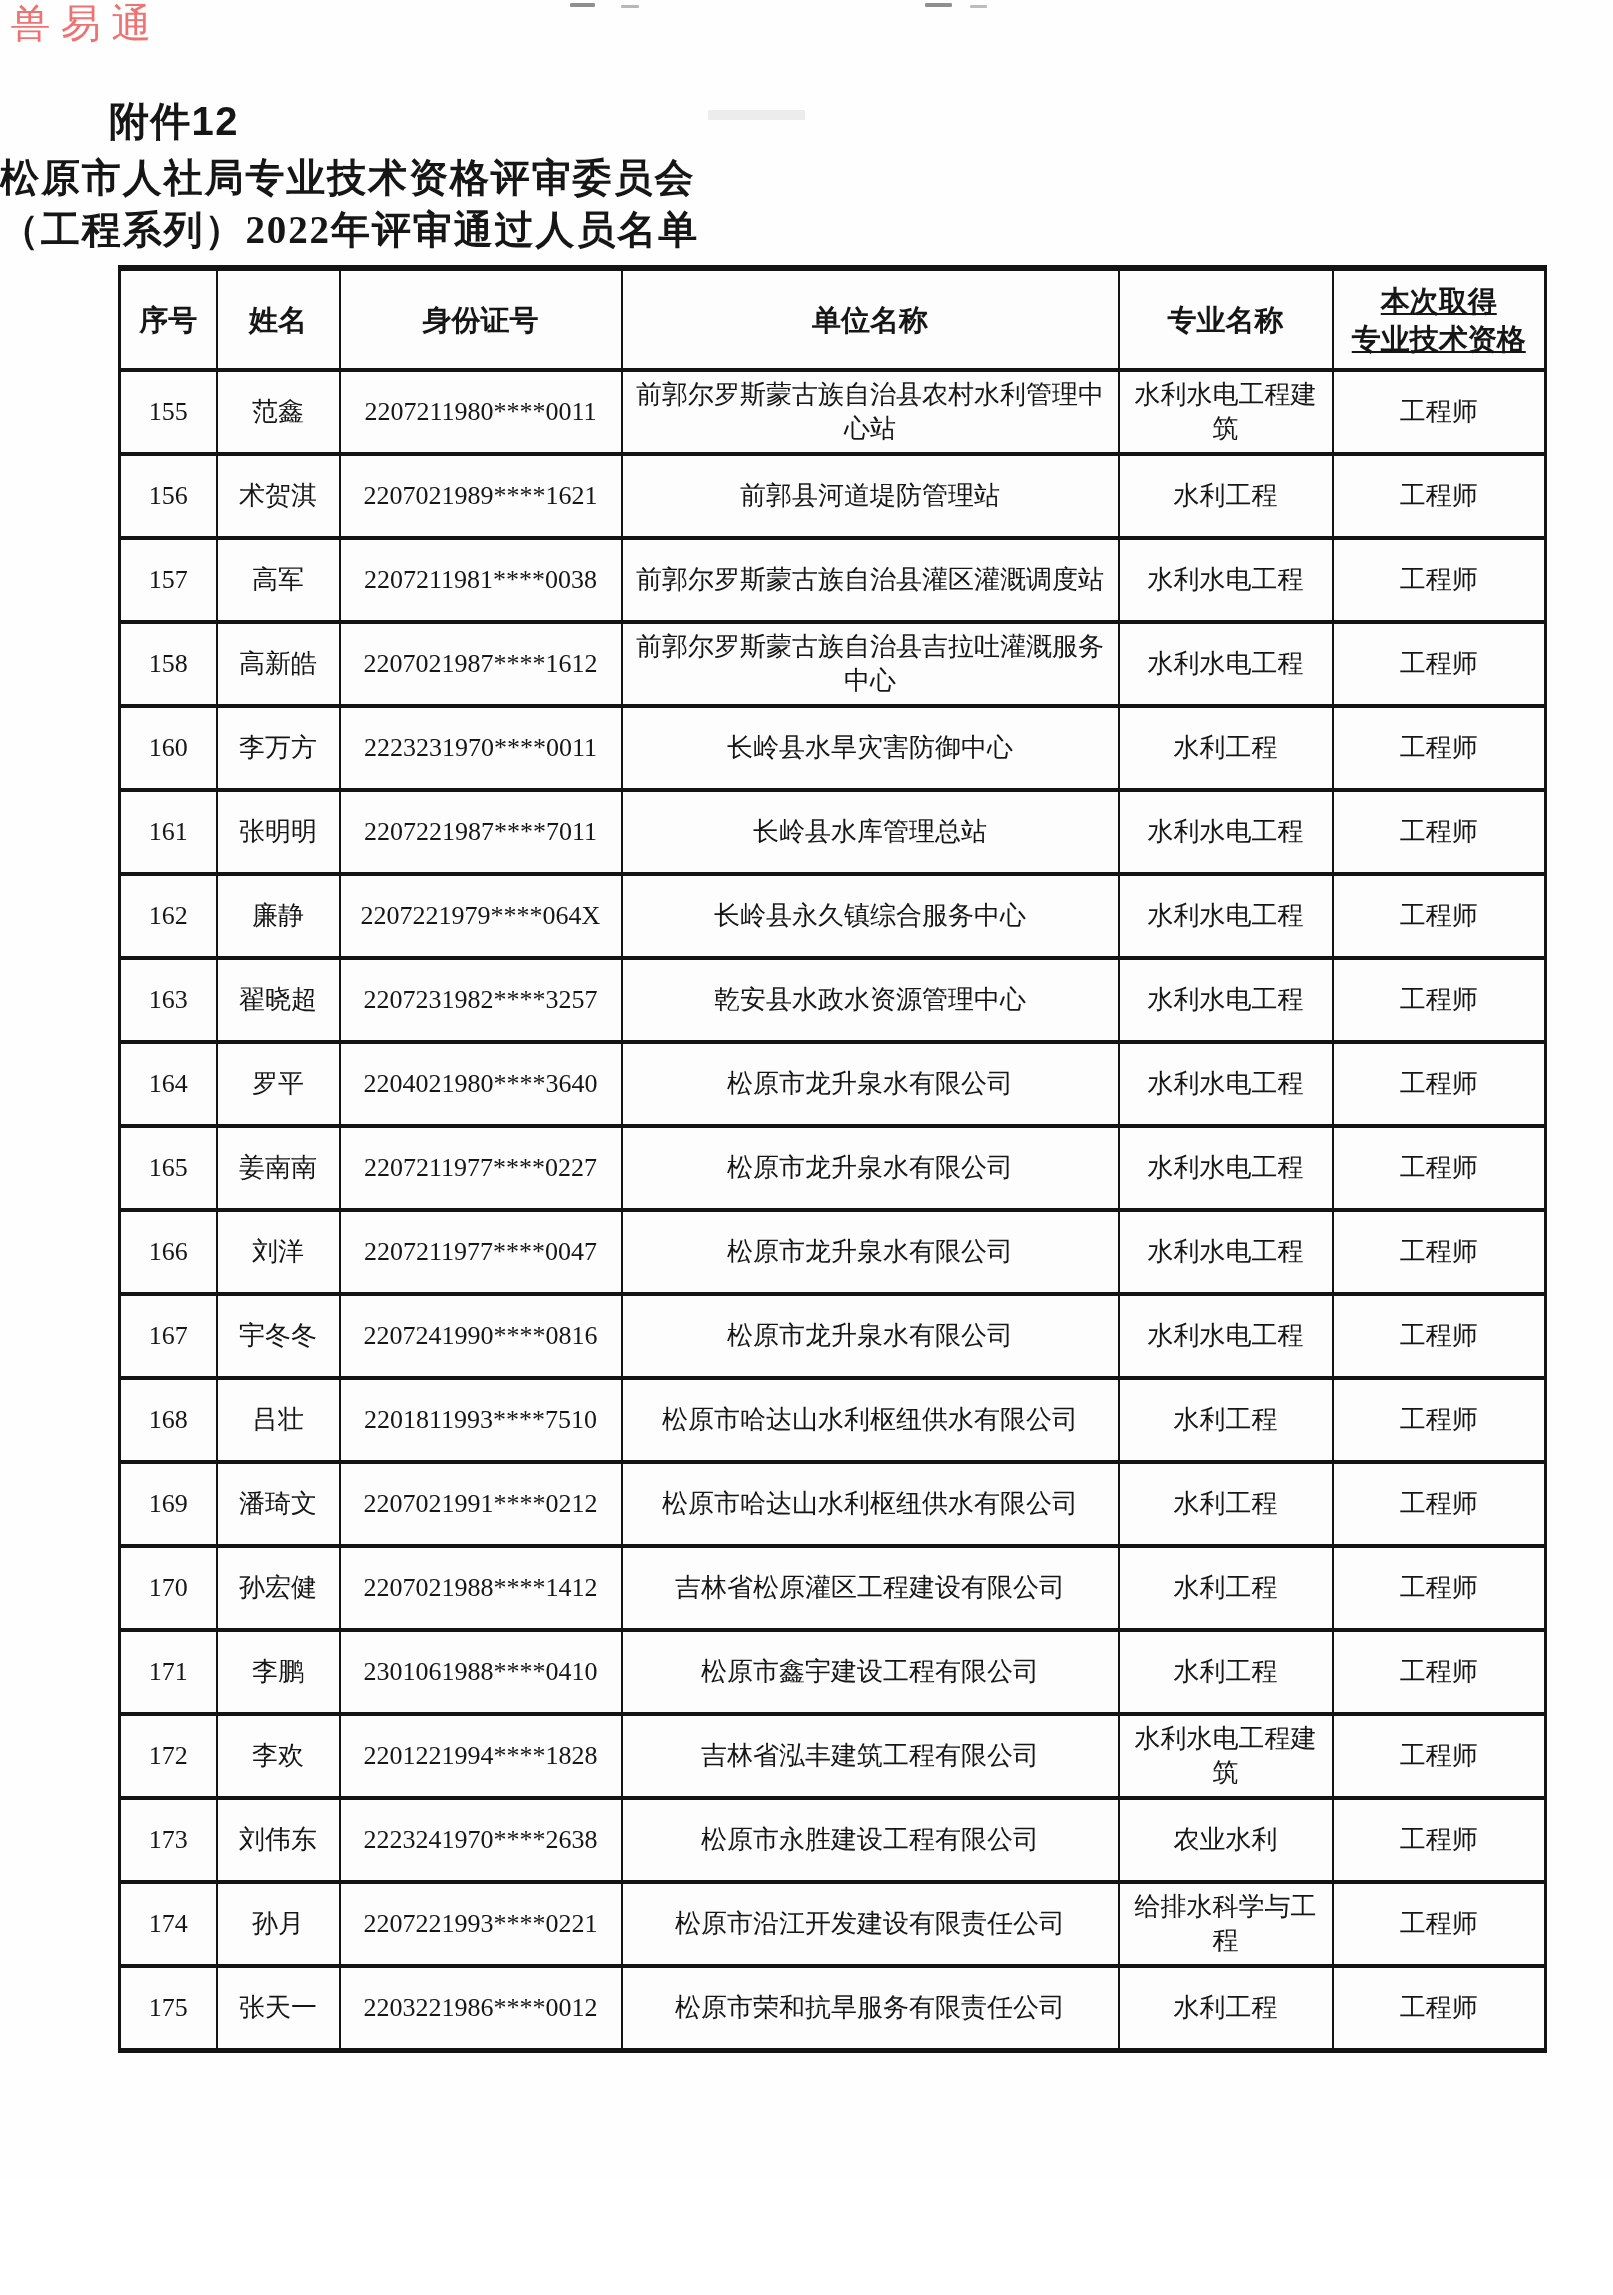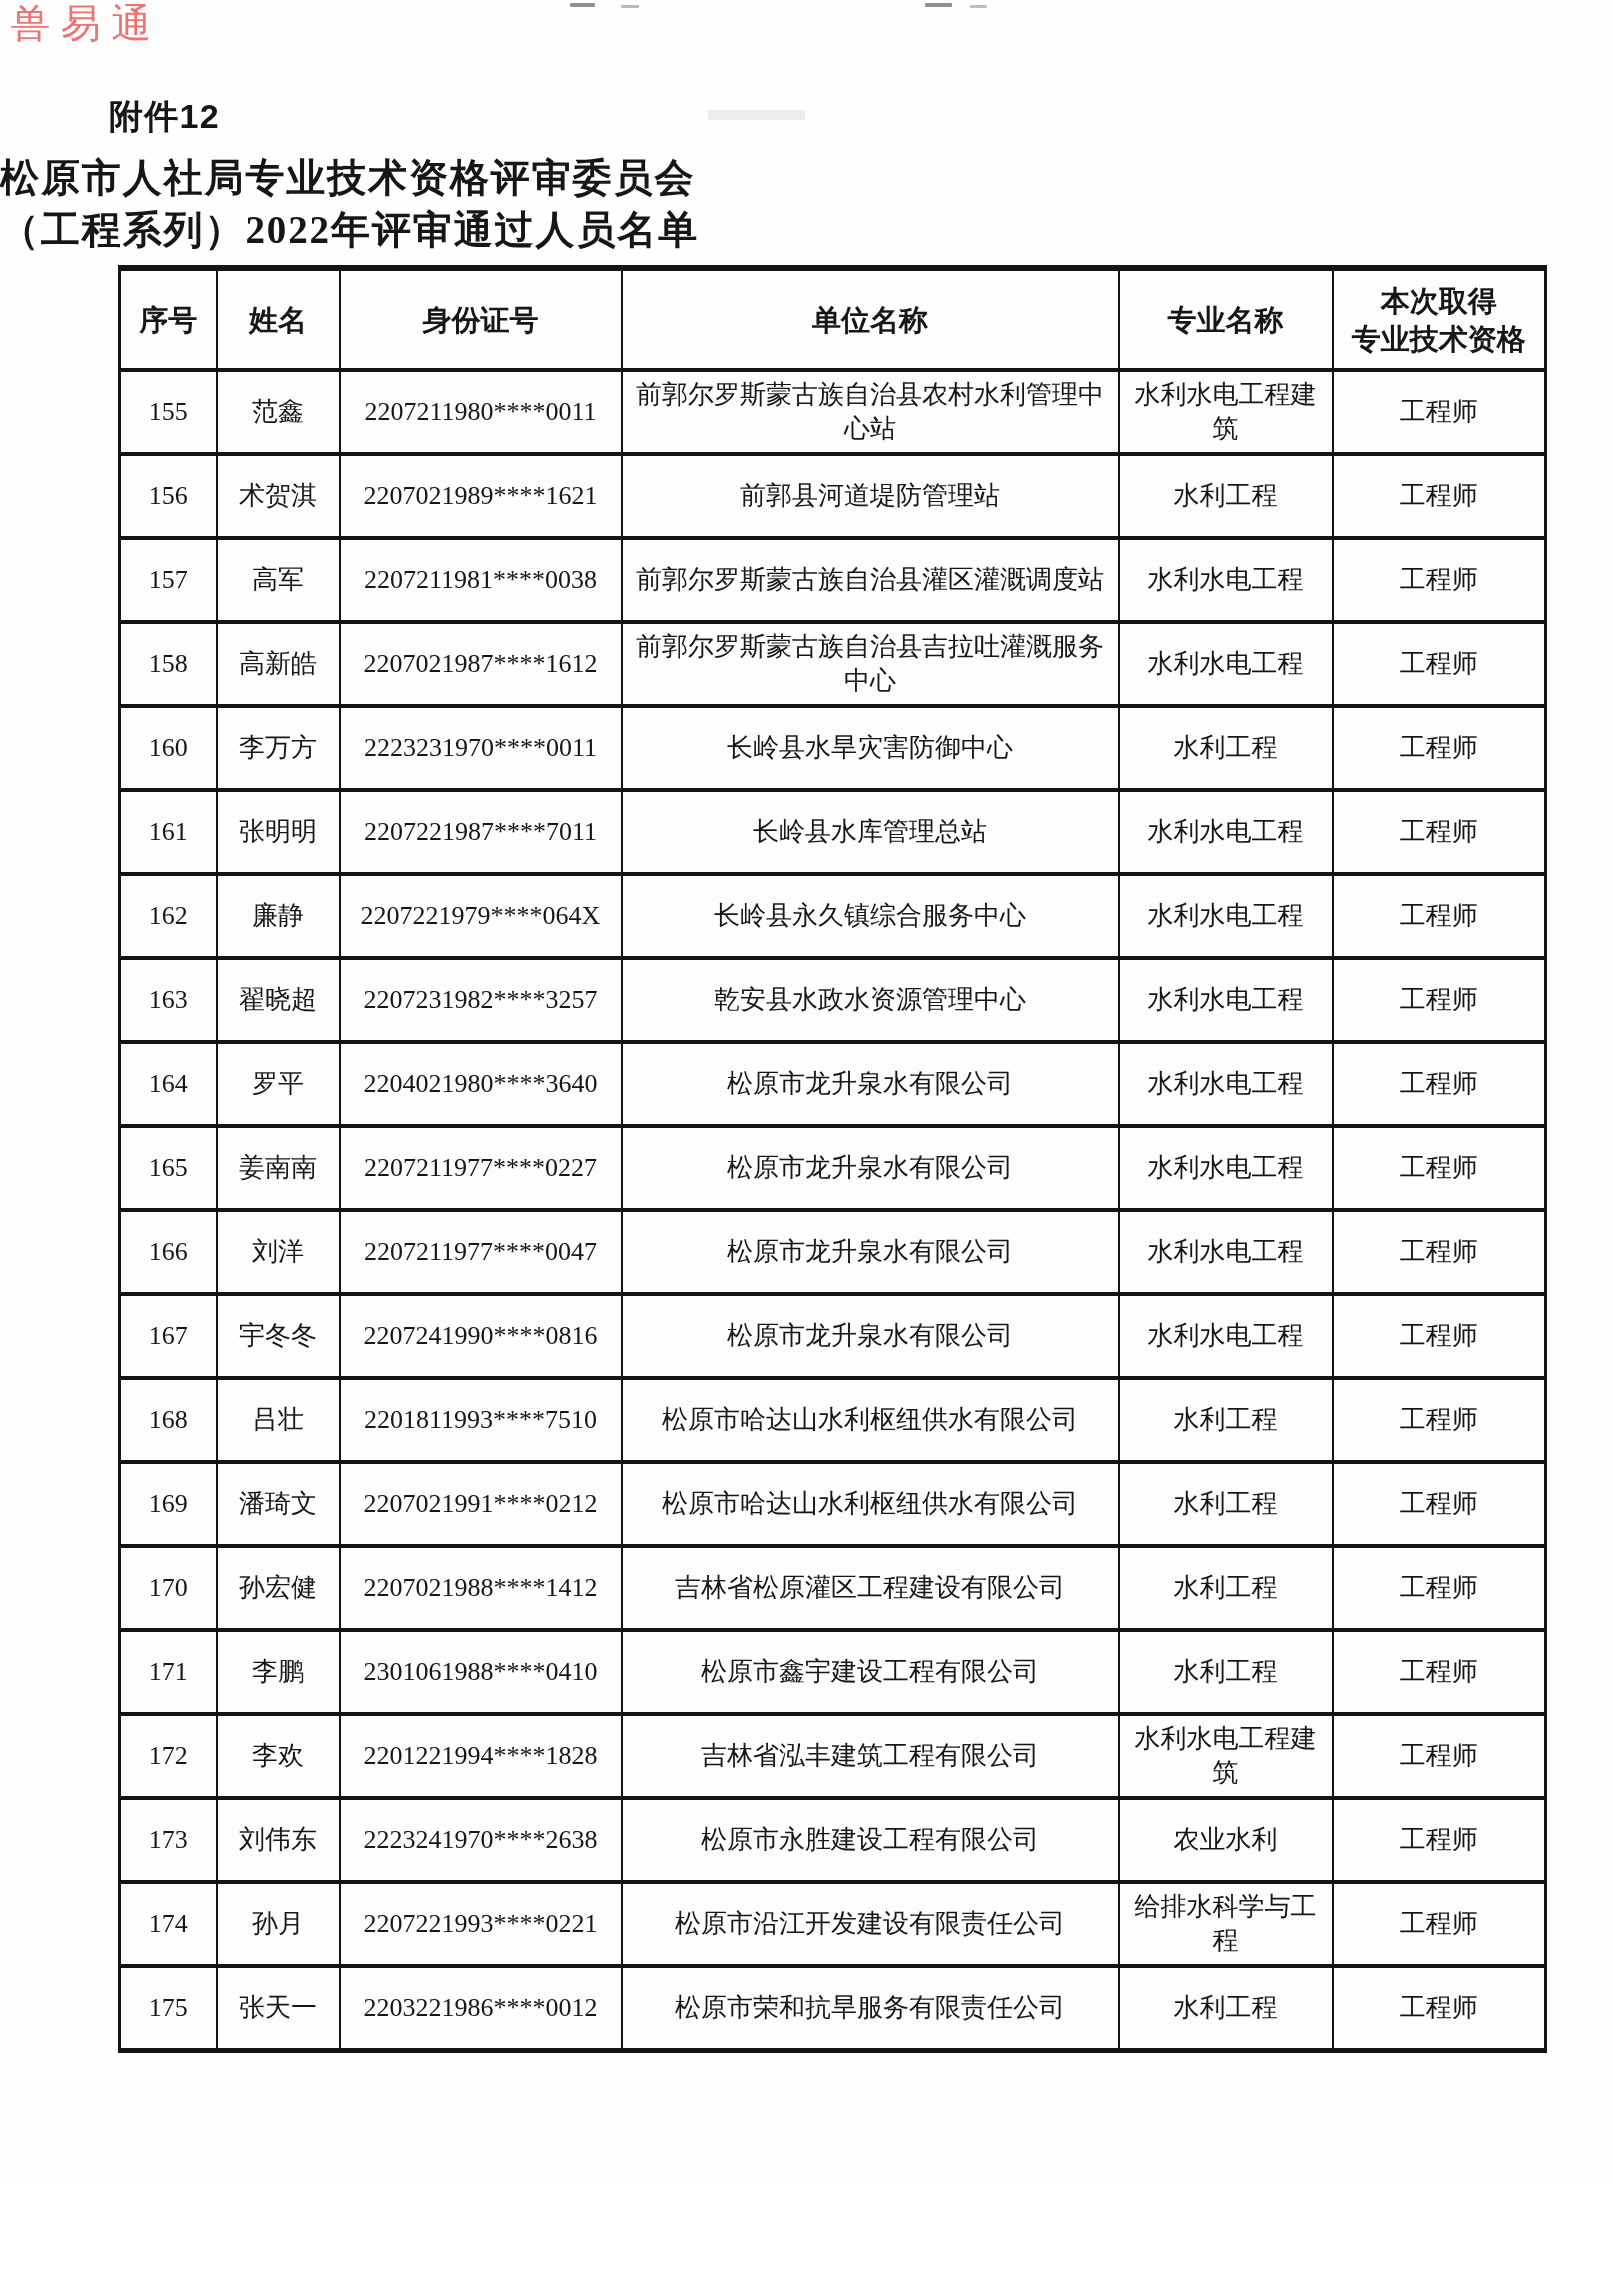--- a/index.html
+++ b/index.html
@@ -12,21 +12,21 @@
     overflow:hidden;
   }
   .watermark{
     position:absolute;left:10.4px;top:0px;
     font-size:40px;line-height:47px;
     color:#ee7272;letter-spacing:10.4px;
     font-family:"Liberation Serif","DejaVu Serif",serif;
   }
   .attachment{
     position:absolute;left:109px;top:94px;
-    font-size:34px;font-weight:700;letter-spacing:1.3px;
+    font-size:40px;font-weight:700;letter-spacing:1.3px;
     font-family:"Liberation Sans","DejaVu Sans",sans-serif;
     text-align:right;
   }
   .title{
     position:absolute;left:0;top:152px;width:100%;
     text-align:left;font-size:39px;font-weight:700;
     line-height:52px;letter-spacing:1.9px;
   }
   .doc-table{
     position:absolute;left:118px;top:265px;width:1425px;
@@ -36,21 +36,21 @@
   }
   .doc-table th,.doc-table td{
     border:2.6px solid #141414;
     border-top-width:4.5px;border-bottom-width:4.5px;
     text-align:center;vertical-align:middle;
     padding:0 10.4px;overflow:hidden;
   }
   .doc-table th{
     font-size:29px;font-weight:700;height:97px;line-height:38px;
   }
-  th.h-qual{white-space:pre-line;}
+  th.h-qual{white-space:pre-line;text-decoration:underline;}
   .doc-table tbody tr{height:84px;}
   .doc-table td{font-size:26px;line-height:34px;}
   .c-unit{font-size:25px;line-height:35px;}
   .c-id{letter-spacing:0;}
   .footer{
     position:absolute;left:0;top:2212px;width:100%;
     text-align:center;font-size:27px;letter-spacing:3.2px;margin-left:7px;
   }
   .artifact{position:absolute;background:#8f8f8f;border-radius:1.3px;}
   .a1{left:570px;top:2.6px;width:25px;height:4.5px;}

